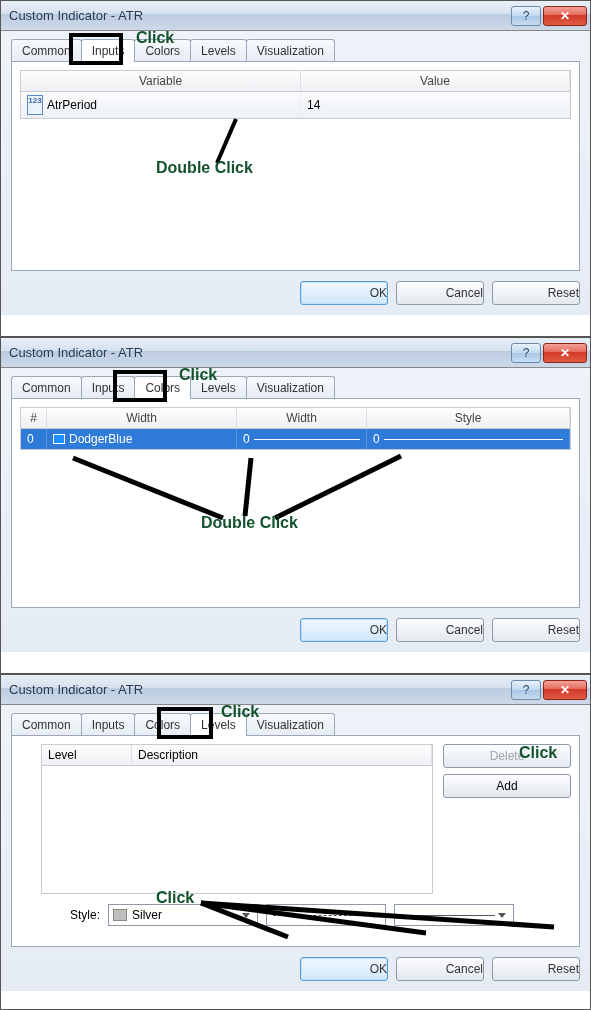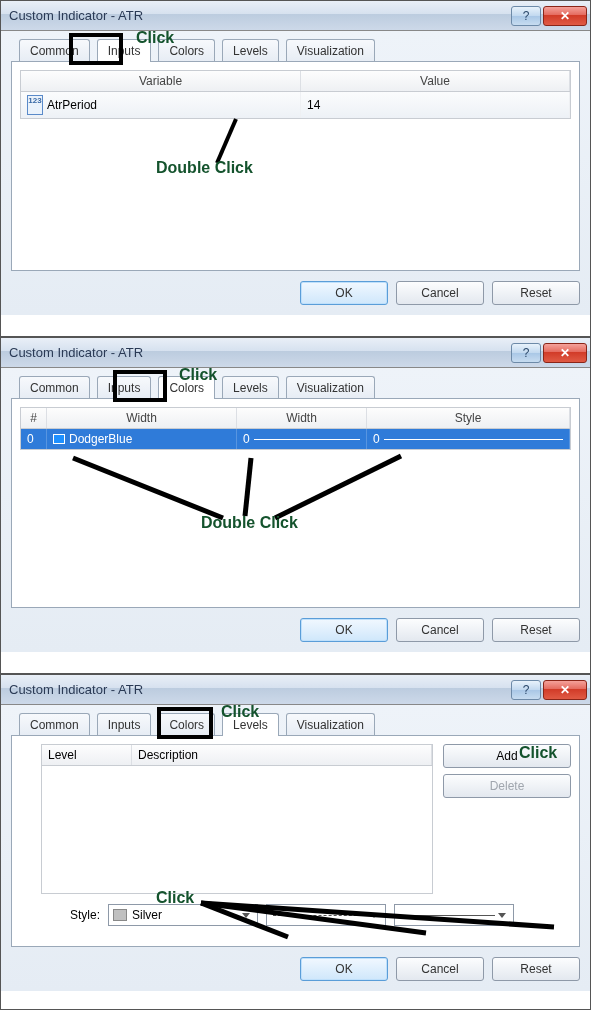--- a/index.html
+++ b/index.html
@@ -30,21 +30,21 @@
   padding: 8px 10px 10px 10px;
 }
 .tabstrip { display: flex; position: relative; }
 .tab {
   padding: 4px 10px 4px 10px;
   background: linear-gradient(to bottom, #f7f9fc, #e6ecf4);
   border: 1px solid #9aa8b8;
   border-bottom: none;
   border-radius: 3px 3px 0 0;
   margin-right: -1px;
-  color: #333; position: relative; z-index: 1; margin-left: 8px;
+  color: #333; position: relative; z-index: 1;
 }
 .tab.active {
   background: #fff;
   z-index: 3;
 }
 .tab-highlight {
   position: absolute; border: 4px solid #000; z-index: 5; pointer-events: none;
 }
 .panel {
   background: #fff; border: 1px solid #9aa8b8;
@@ -58,21 +58,21 @@
 .grid-row.sel .cell { border-right-color: rgba(255,255,255,0.2); }
 .icon123 {
   display: inline-block; width: 16px; height: 20px;
   border: 1px solid #5a8ac9; background: #eaf2fb; color: #3a6aa6;
   font-size: 8px; line-height: 10px; text-align: center; margin-right: 4px; font-weight: bold;
 }
 .btn-row { display: flex; justify-content: flex-end; gap: 8px; padding-top: 10px; }
 .winbtn {
   width: 88px; height: 24px;
   background: linear-gradient(to bottom, #fcfdfe, #e3e8ef);
-  border: 1px solid #8e99a8; border-radius: 3px; color: #333;
+  border: 1px solid #8e99a8; border-radius: 3px; color: #333; text-align: right;
 }
 .winbtn.primary {
   background: linear-gradient(to bottom, #f1f8ff, #cfe7fb);
   border: 1px solid #5a9dd8; box-shadow: 0 0 0 1px #bfe0fb inset;
 }
 .annotation { position: absolute; font-weight: bold; font-size: 16px; color: #14532d; z-index: 20; pointer-events: none; }
 svg.overlay { position: absolute; left: 0; top: 0; pointer-events: none; z-index: 15; }
 
 
 .swatch { width: 12px; height: 10px; border: 1px solid #fff; background: #1e90ff; display: inline-block; margin-right: 4px; }
@@ -227,22 +227,22 @@
     </div>
     <div class="panel" style="min-height:212px;">
       <div class="level-container">
         <div class="level-grid">
           <div class="level-head">
             <div class="col" style="width:90px;">Level</div>
             <div class="col" style="flex:1;">Description</div>
           </div>
         </div>
         <div class="side-btns">
+          <button class="side-btn disabled">Delete</button>
           <button class="side-btn">Add</button>
-          <button class="side-btn disabled">Delete</button>
         </div>
       </div>
       <div class="style-row">
         <span style="width:80px; text-align:right;">Style:</span>
         <div class="combo" style="width:150px;">
           <span class="silver-sw"></span>
           <span>Silver</span>
           <span class="chev"></span>
         </div>
         <div class="combo" style="width:120px;">

